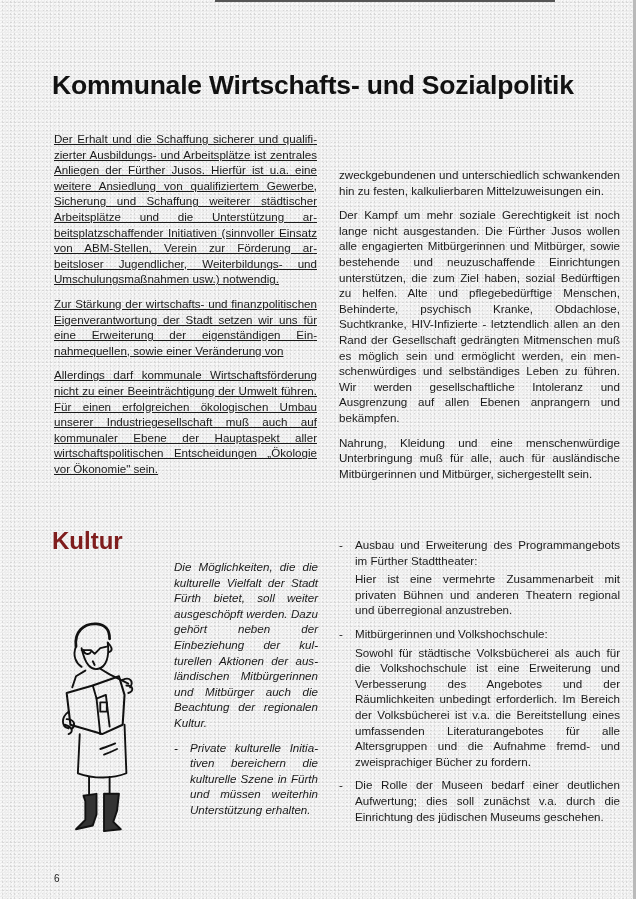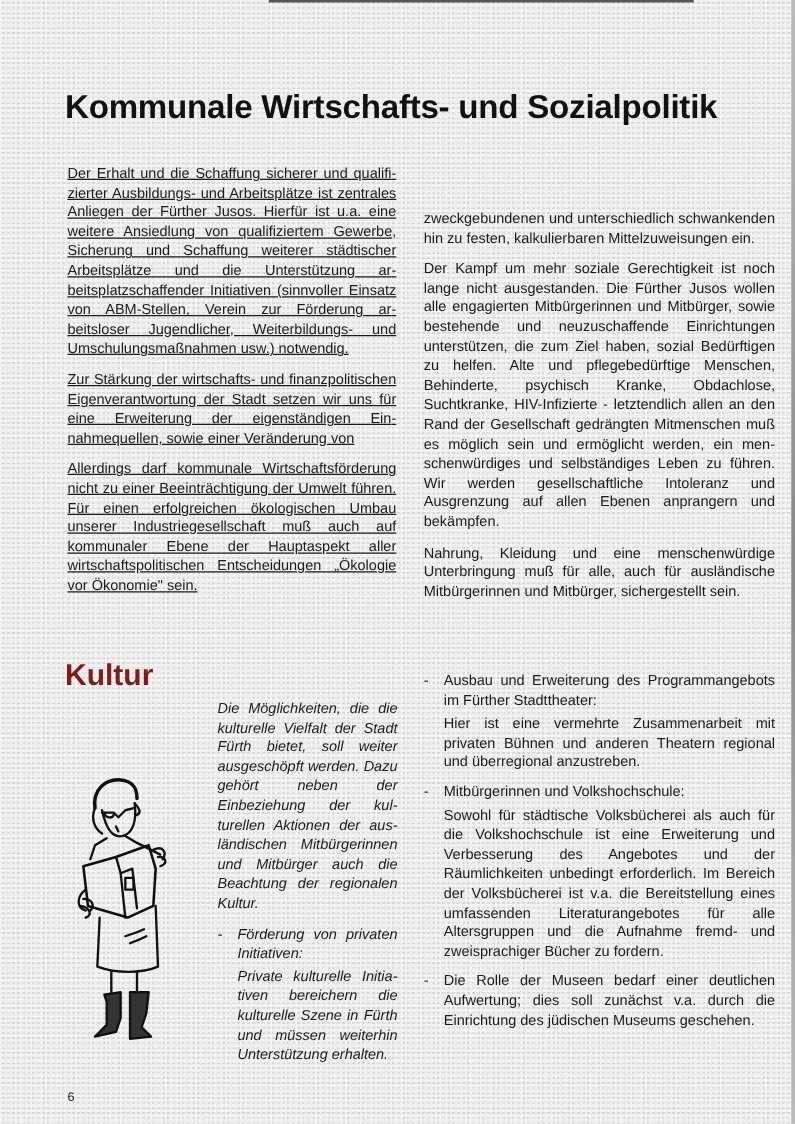--- a/index.html
+++ b/index.html
@@ -57,21 +57,20 @@
   <p>Der Kampf um mehr soziale Gerechtigkeit ist noch lange nicht ausgestanden. Die Fürther Ju­sos wollen alle engagierten Mitbürgerinnen und Mitbürger, sowie bestehende und neuzuschaf­fende Einrichtungen unterstützen, die zum Ziel haben, sozial Bedürftigen zu helfen. Alte und pflegebedürftige Menschen, Behinderte, psy­chisch Kranke, Obdachlose, Suchtkranke, HIV-Infizierte - letztendlich allen an den Rand der Ge­sellschaft gedrängten Mitmenschen muß es möglich sein und ermöglicht werden, ein men­schenwürdiges und selbständiges Leben zu füh­ren. Wir werden gesellschaftliche Intoleranz und Ausgrenzung auf allen Ebenen anprangern und bekämpfen.</p>
   <p>Nahrung, Kleidung und eine menschenwürdige Unterbringung muß für alle, auch für ausländi­sche Mitbürgerinnen und Mitbürger, sicherge­stellt sein.</p>
 </div>
 
 <h2 class="kultur">Kultur</h2>
 
 <div class="col col-mid">
   <p>Die Möglichkeiten, die die kulturelle Vielfalt der Stadt Fürth bietet, soll weiter ausgeschöpft wer­den. Dazu gehört neben der Einbeziehung der kul­turellen Aktionen der aus­ländischen Mitbürgerin­nen und Mitbürger auch die Beachtung der regio­nalen Kultur.</p>
   <div class="item">
     <span class="dash">-</span>
-    <span class="item-head">Förderung von priva­ten Initiativen:</span>
     <span class="item-body">Private kulturelle Initia­tiven bereichern die kulturelle Szene in Fürth und müssen wei­terhin Unterstützung erhalten.</span>
   </div>
 </div>
 
 <div class="col col-r2">
   <div class="item">
     <span class="dash">-</span>
     <span class="item-head">Ausbau und Erweiterung des Programman­gebots im Fürther Stadttheater:</span>
     <span class="item-body">Hier ist eine vermehrte Zusammenarbeit mit privaten Bühnen und anderen Theatern regio­nal und überregional anzustreben.</span>
   </div>

